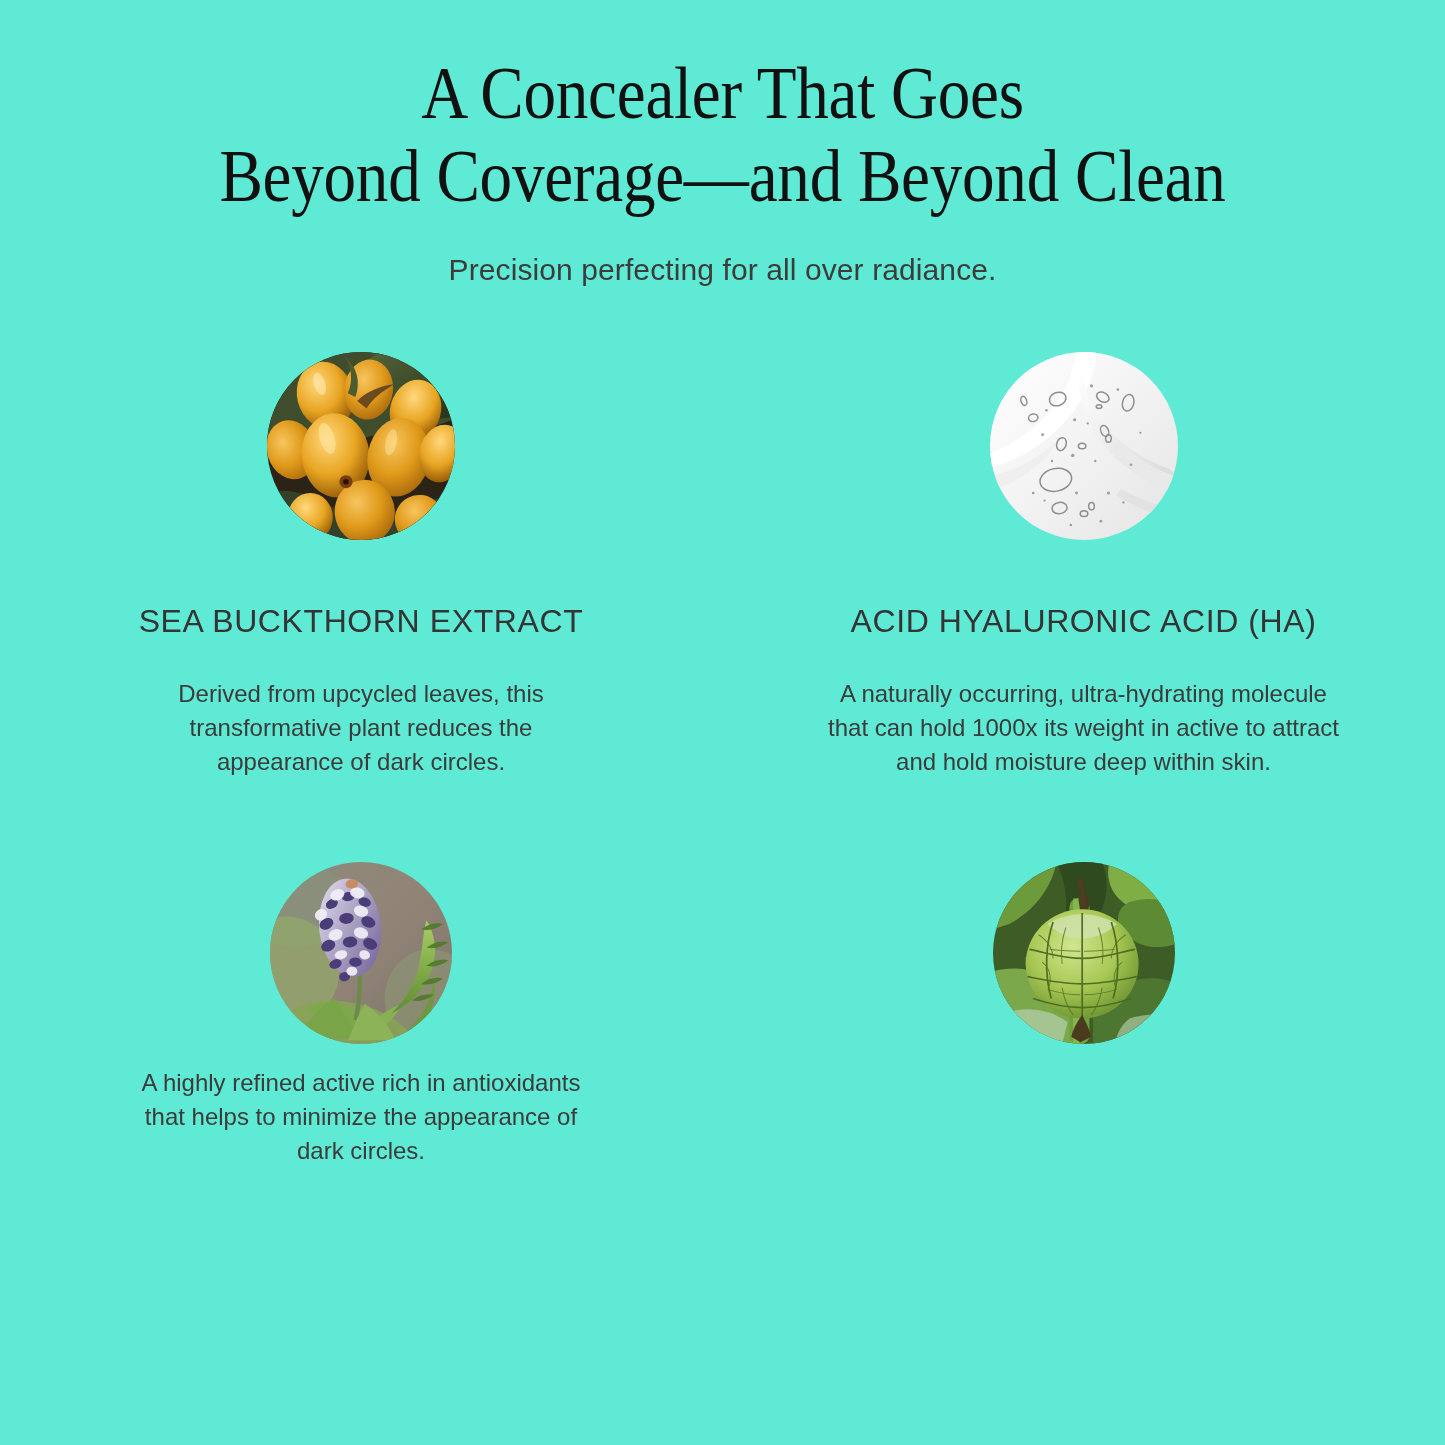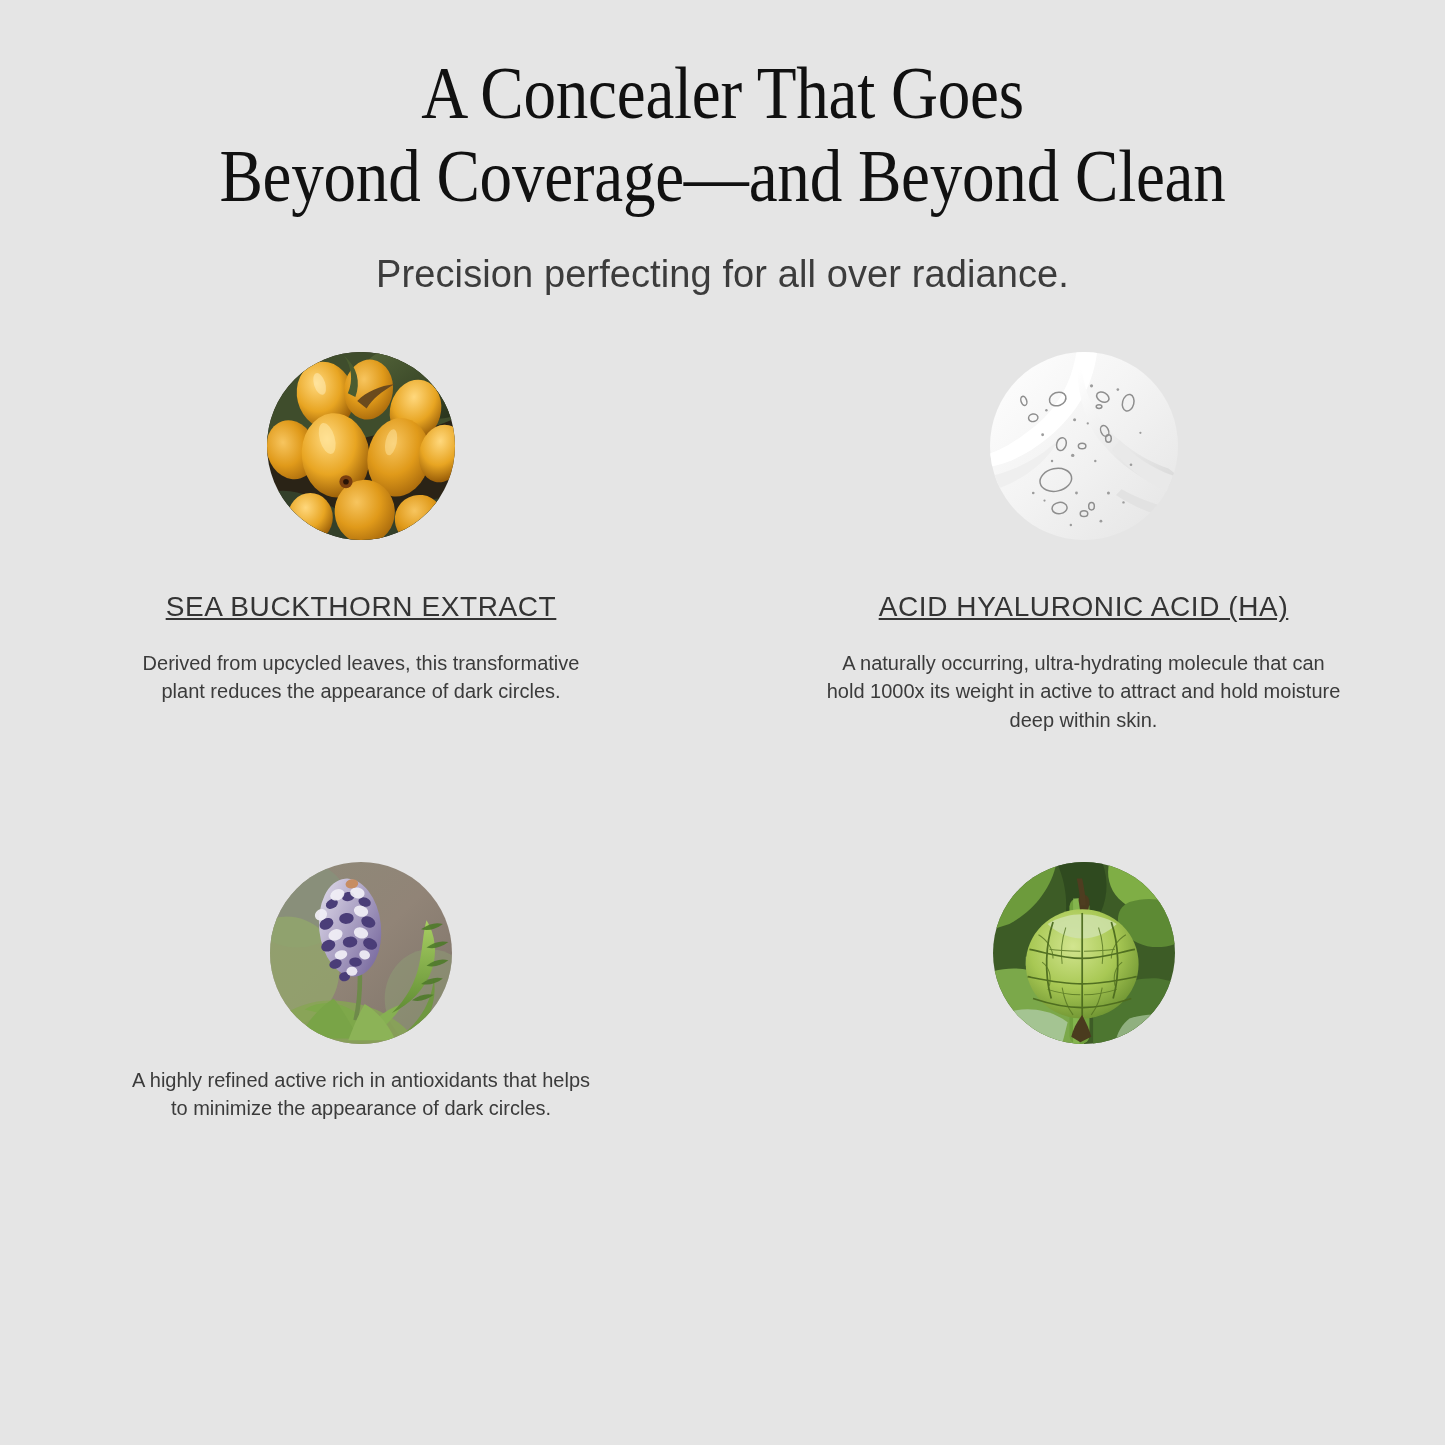--- a/index.html
+++ b/index.html
@@ -13,21 +13,21 @@
     overflow: hidden;
     font-family: "Liberation Sans", sans-serif;
     color: #333333;
     -webkit-font-smoothing: antialiased;
   }
 
   .page {
     position: relative;
     width: 1445px;
     height: 1445px;
-    background: #e5e5e5;
+    background: #5eead4;
   }
 
   
   .header {
     position: absolute;
     top: 52px;
     left: 0;
     width: 1445px;
     text-align: center;
   }
@@ -44,21 +44,21 @@
   }
   .headline .hl-line {
     display: block;
     white-space: nowrap;
   }
   .subtitle {
     margin: 0;
     padding-top: 34px;
     font-family: "Liberation Sans", sans-serif;
     font-weight: 400;
-    font-size: 38px;
+    font-size: 30px;
     line-height: 1.2;
     color: #3c3c3c;
     letter-spacing: 0.1px;
   }
 
   
   .grid {
     position: absolute;
     top: 352px;
     left: 0;
@@ -81,32 +81,31 @@
     overflow: hidden;
     position: relative;
     flex: none;
   }
   .thumb svg { display: block; width: 100%; height: 100%; }
 
   .card-body { width: 100%; text-align: center; }
 
   .card-title {
     font-family: "Liberation Sans", sans-serif;
-    font-size: 28px;
+    font-size: 32px;
     font-weight: 400;
     letter-spacing: 0.6px;
     color: #343434;
-    margin: 4px;
+    margin: 16px;
     padding-top: 48px;
     line-height: 1.1;
-    text-decoration: underline;
   }
   .card-desc {
     font-family: "Liberation Sans", sans-serif;
-    font-size: 20px;
+    font-size: 24px;
     font-weight: 400;
     line-height: 1.42;
     color: #3b3b3b;
     margin: 0 auto;
     padding-top: 22px;
     max-width: 470px;
   }
   .col-right .card-desc { max-width: 520px; }
 
   

